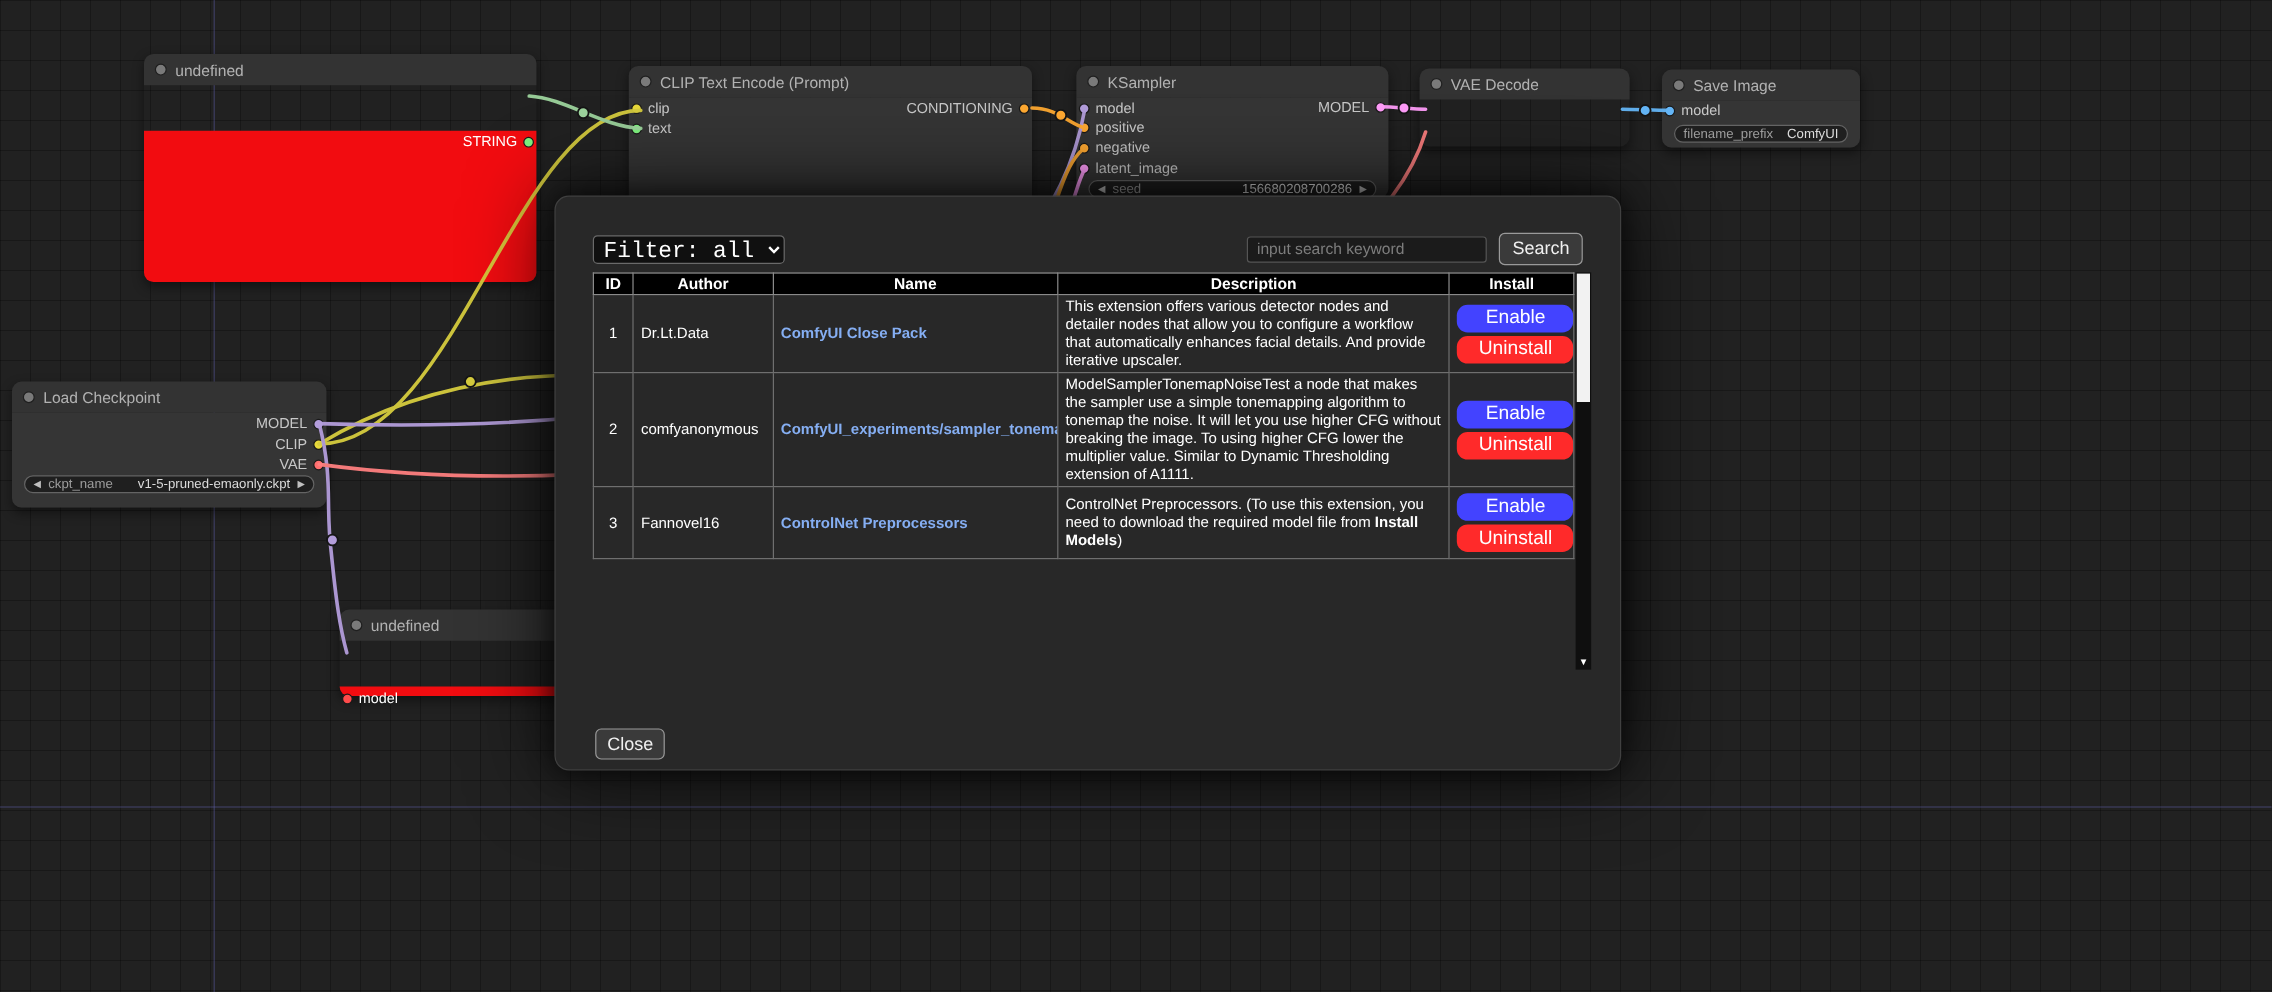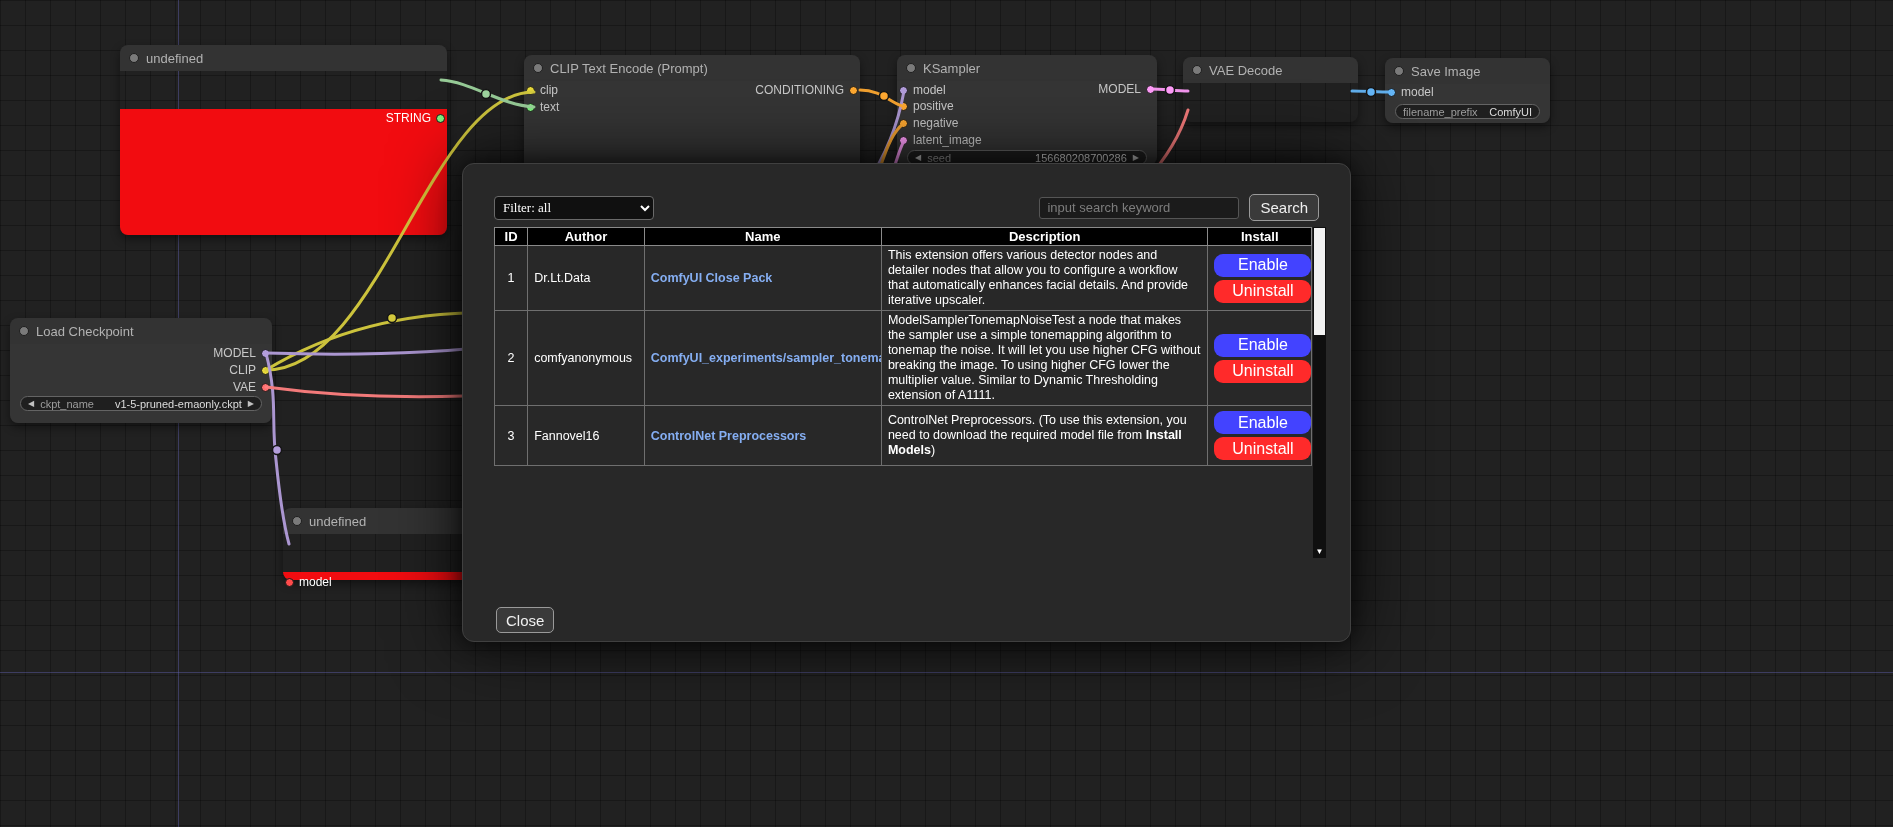--- a/index.html
+++ b/index.html
@@ -36,21 +36,21 @@
   .widget .wlabel{color:#9d9d9d;}
   .widget .wvalue{margin-left:auto;color:#dcdcdc;}
   
   svg.wires{position:absolute;left:0;top:0;z-index:3;pointer-events:none;}
   
   .dialog{position:absolute;left:462px;top:163px;width:887px;height:477px;z-index:10;
     background:#282828;border:1px solid #404040;border-radius:12px;color:#eee;
     box-shadow:0 0 70px rgba(0,0,0,0.8),0 0 20px rgba(0,0,0,0.6);}
   .toolbar{position:absolute;left:31px;right:31px;top:30px;height:27px;display:flex;align-items:center;}
   .filter-select{width:160px;height:24px;background:#101010;color:#fff;border:1px solid #6a6a6a;
-    border-radius:4px;font-size:13px;padding:0 4px;font-family:Liberation Serif, serif;}
+    border-radius:4px;font-size:19px;padding:0 4px;font-family:Liberation Mono, monospace;}
   .t-spacer{flex:1;}
   .search-input{width:184px;height:20px;background:#1b1b1b;border:1px solid #555;border-radius:3px;
     color:#ddd;font-size:13px;padding:0 7px;margin-right:10px;font-family:"Liberation Sans",sans-serif;}
   .search-input::placeholder{color:#7d7d7d;}
   .btn{background:#3a3a3a;color:#f0f0f0;border:1px solid #9a9a9a;border-radius:5px;
     font-size:15px;font-family:"Liberation Sans",sans-serif;}
   .search-btn{height:27px;padding:0 10px;}
   .close-btn{position:absolute;left:33px;top:443px;height:26px;padding:0 9px;}
   .table-zone{position:absolute;left:31px;top:63px;width:832px;height:331px;display:flex;align-items:flex-start;}
   table.ext{border-collapse:collapse;width:818px;table-layout:fixed;}

